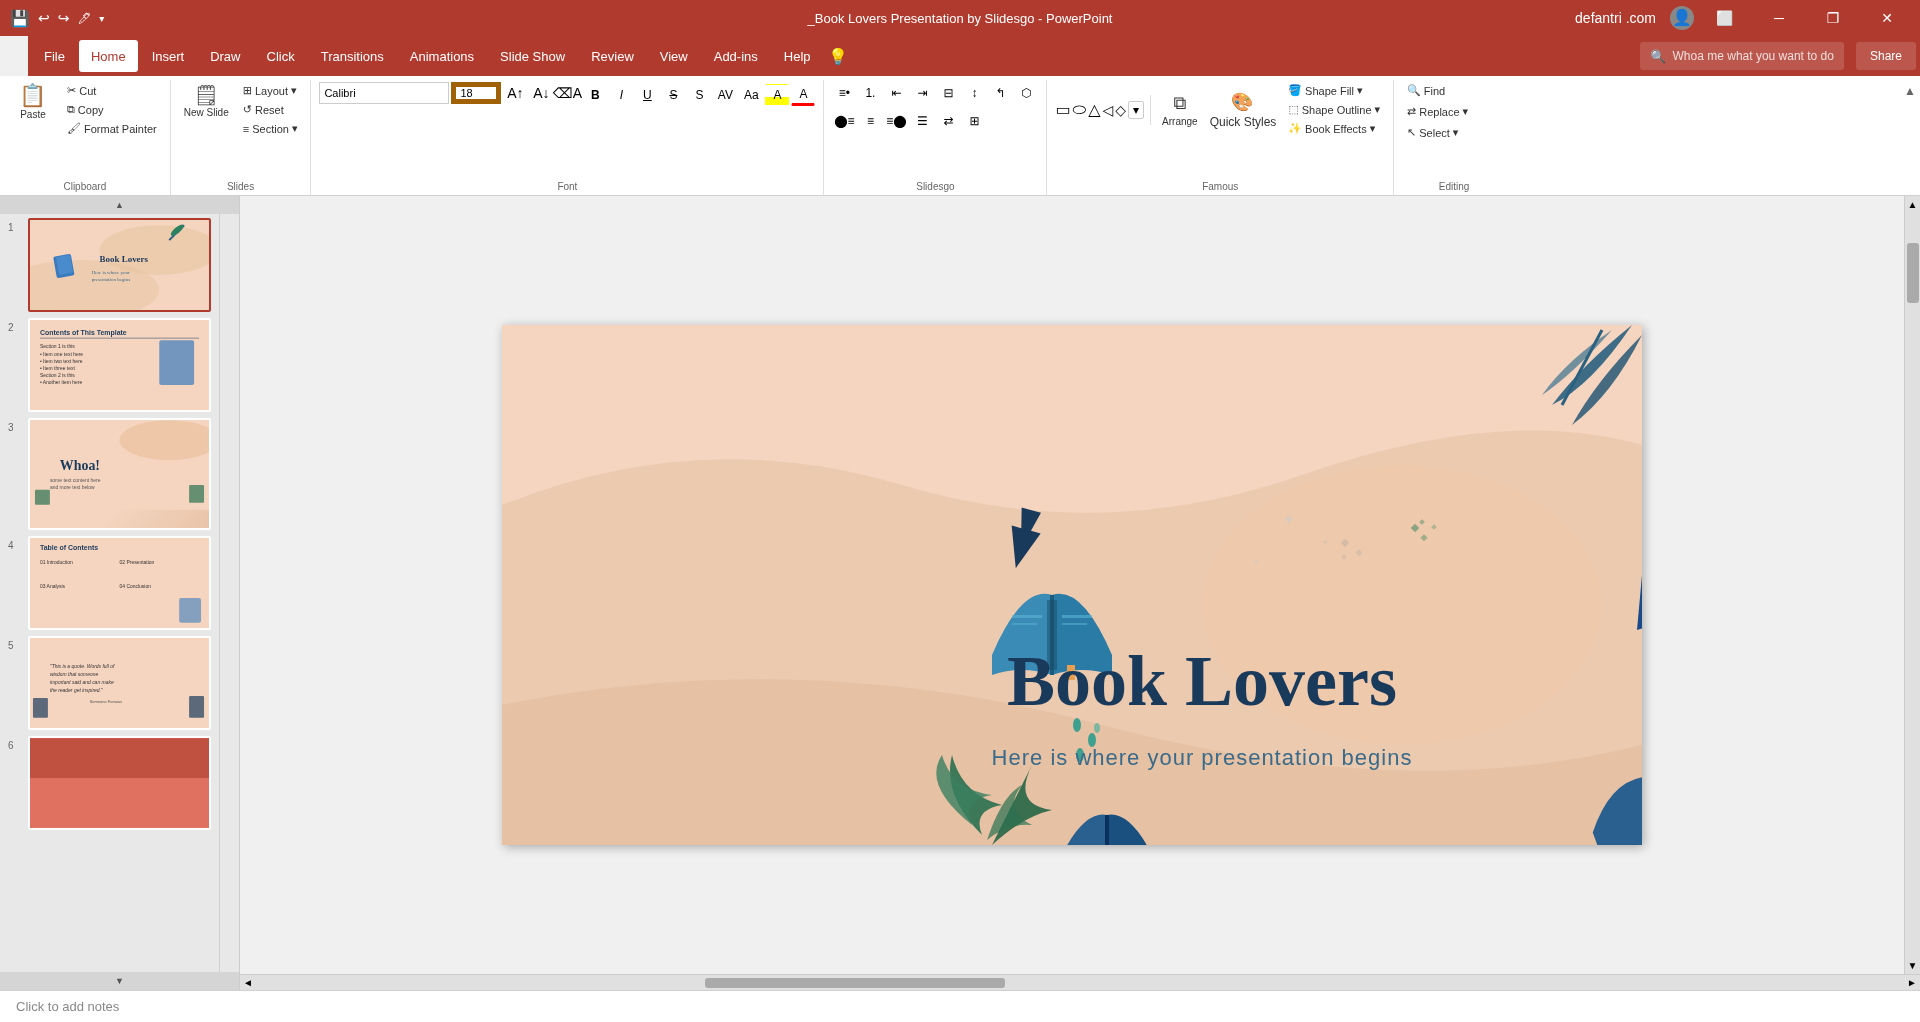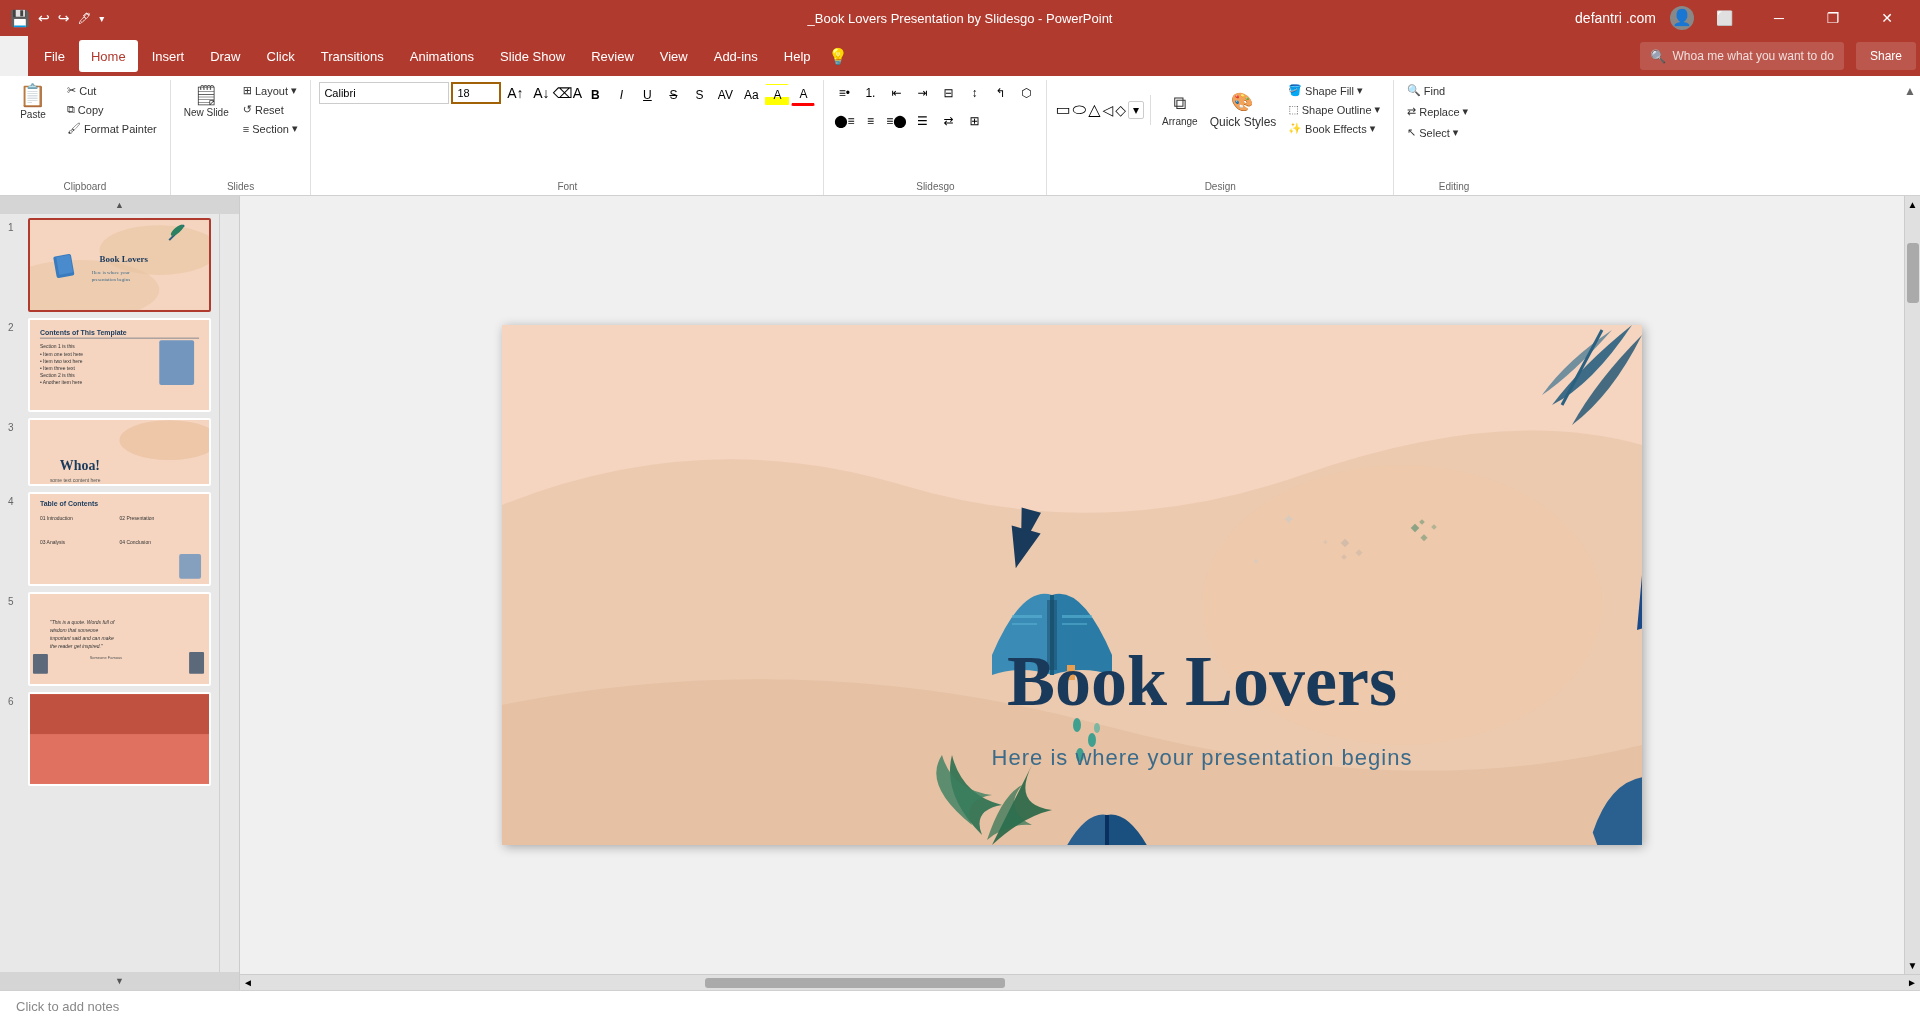--- a/index.html
+++ b/index.html
@@ -146,21 +146,21 @@
     .font-select {
       height: 22px;
       border: 1px solid #ccc;
       font-size: 11px;
       padding: 0 4px;
       width: 130px;
       cursor: pointer;
     }
     .font-size-select {
       height: 22px;
-      border: 2px solid #a16207;
+      border: 5px solid #a16207;
       font-size: 11px;
       padding: 0 4px;
       width: 50px;
       cursor: pointer;
     }
     .format-btn {
       width: 24px;
       height: 22px;
       border: 1px solid transparent;
       background: none;
@@ -250,21 +250,21 @@
     }
     .thumb-slide-2 {
       width: 100%;
       height: 90px;
       background: #f5d5c0;
       position: relative;
       overflow: hidden;
     }
     .thumb-slide-3 {
       width: 100%;
-      height: 64px;
+      height: 108px;
       background: linear-gradient(135deg, #f5d5c0 60%, #e8c4a8 100%);
       position: relative;
       overflow: hidden;
     }
     .thumb-slide-4 {
       width: 100%;
       height: 90px;
       background: #f5d5c0;
       position: relative;
       overflow: hidden;
@@ -515,21 +515,21 @@
             <span>▾</span>
           </div>
           <div class="ribbon-btn-small">
             <span>✨</span>
             <span>Book Effects</span>
             <span>▾</span>
           </div>
         </div>
       </div>
     </div>
-    <div class="ribbon-group-label">Design</div>
+    <div class="ribbon-group-label">Famous</div>
   </div>
 
   <div class="ribbon-group" style="min-width:120px; border-right:none;">
     <div class="ribbon-group-content" style="flex-direction:column;">
       <div class="ribbon-btn-small">
         <span>🔍</span>
         <span>Find</span>
       </div>
       <div class="ribbon-btn-small">
         <span>⇄</span>

